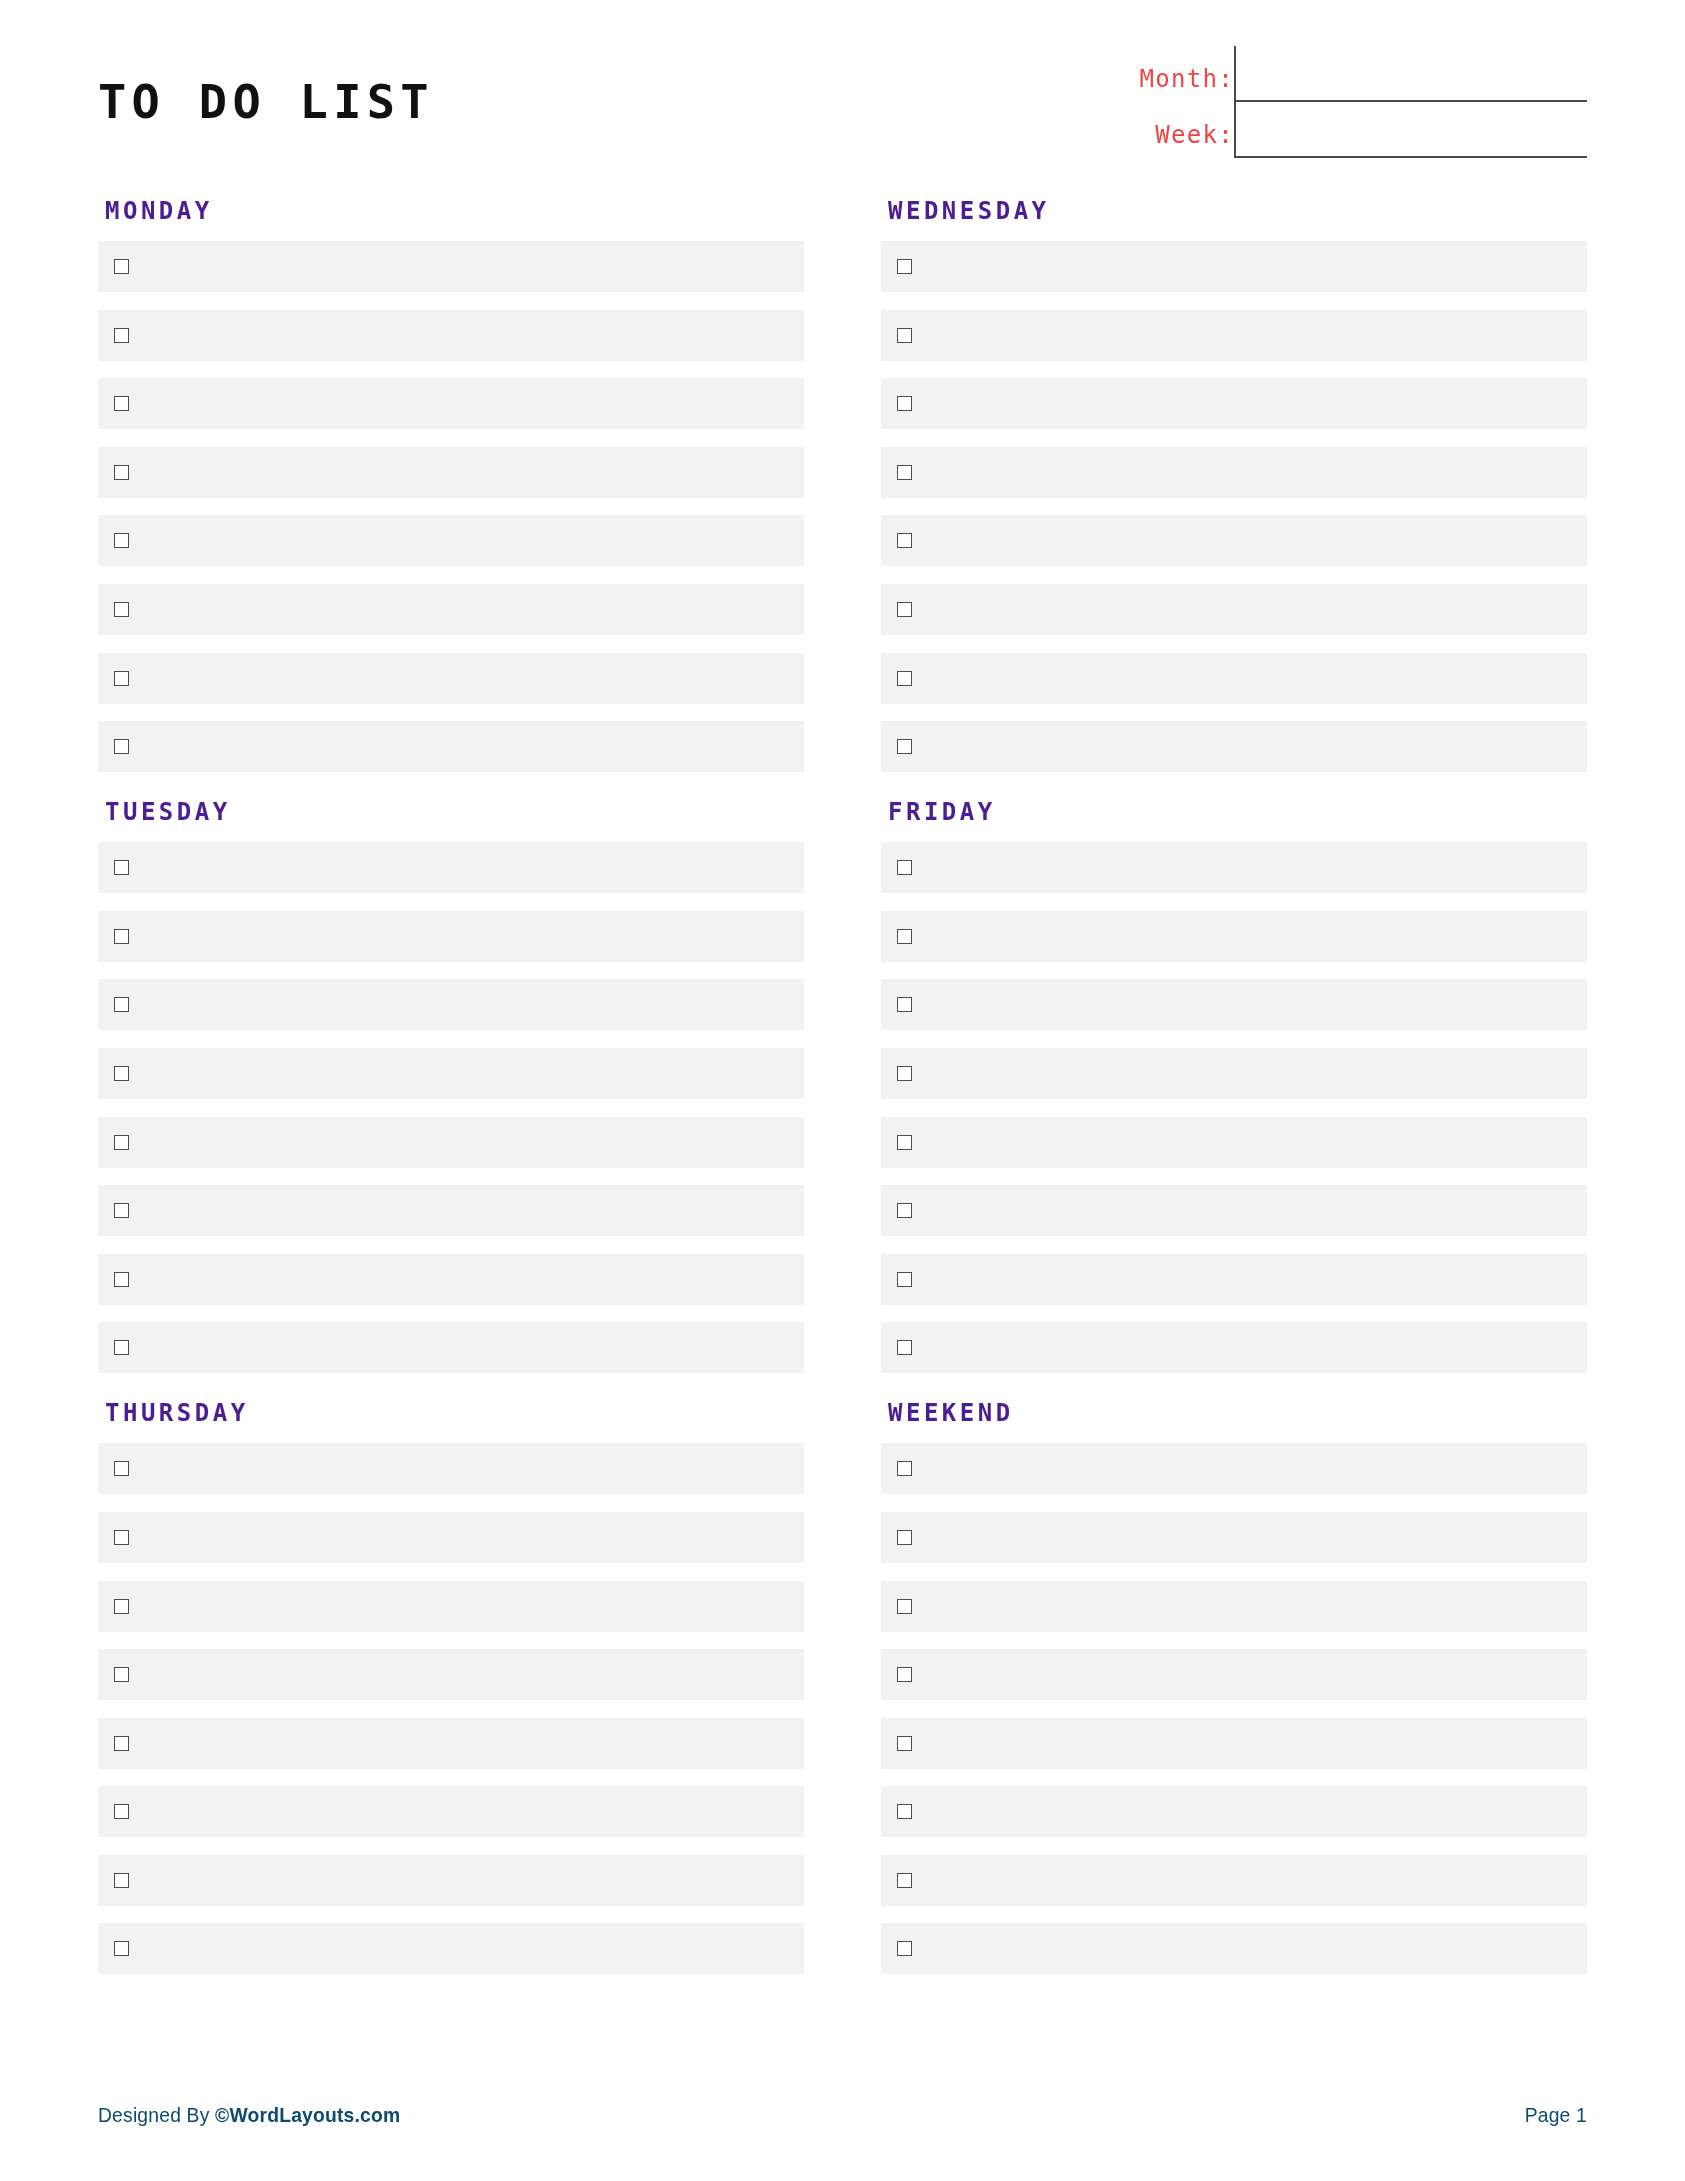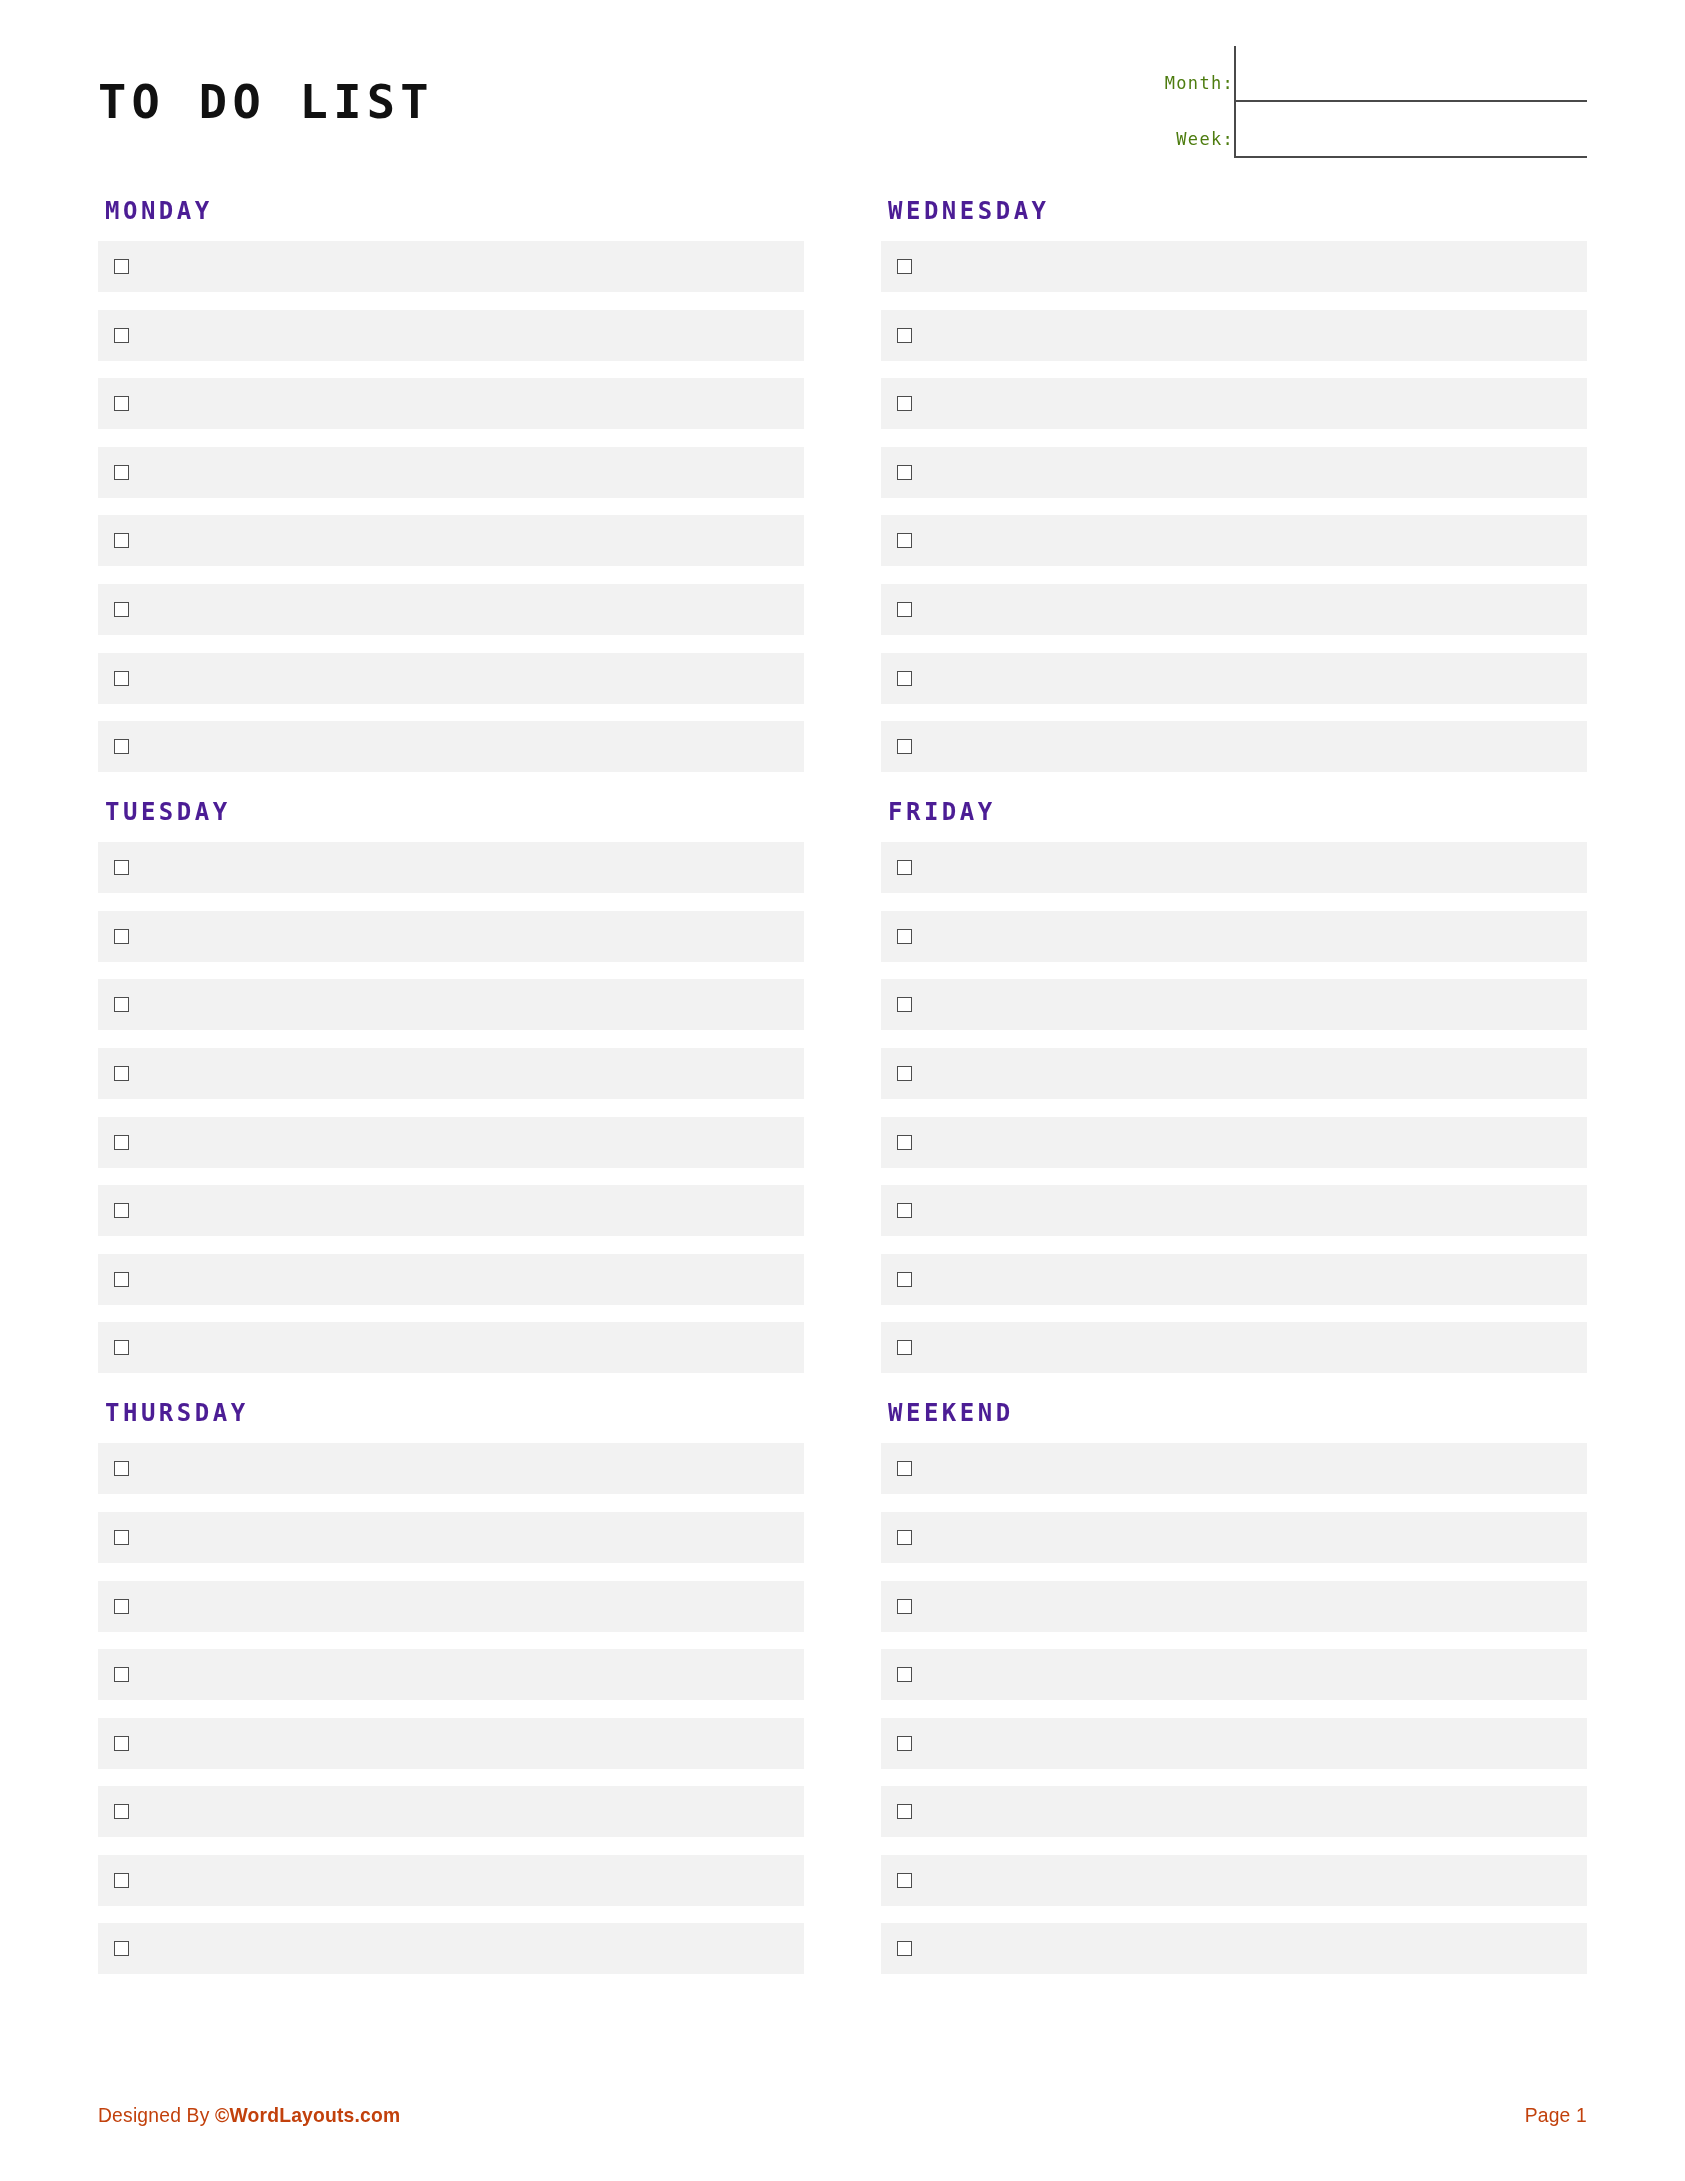--- a/index.html
+++ b/index.html
@@ -58,24 +58,24 @@
     left: 0;
     width: 465px;
     height: 56px;
   }
   .field-row.month { top: 0; }
   .field-row.week  { top: 56px; }
   .field-label {
     position: absolute;
     right: 353px;
     bottom: 8.8px;
-    font-size: 17px;
+    font-size: 24px;
     letter-spacing: 1.3px;
     white-space: nowrap;
-    color: #4d7c0f;
+    color: #ef4444;
     padding-left: 16px;
   }
   .field-vline {
     position: absolute;
     left: 112px;
     top: 0;
     width: 1.8px;
     height: 56px;
     background: #4a4a4a;
   }
@@ -144,21 +144,21 @@
   .footer {
     position: absolute;
     left: 98px;
     bottom: 54px;
     width: 1489px;
     display: flex;
     justify-content: space-between;
     align-items: flex-end;
     font-family: "Liberation Sans", sans-serif;
     font-size: 19.3px;
-    color: #c2410c;
+    color: #0c4a6e;
   }
   .footer-left { letter-spacing: 0.2px; }
   .footer-left .brand { font-weight: bold; }
   .footer-right { letter-spacing: 0.2px; }
 </style>
 </head>
 <body>
 
 <div class="page">
 

